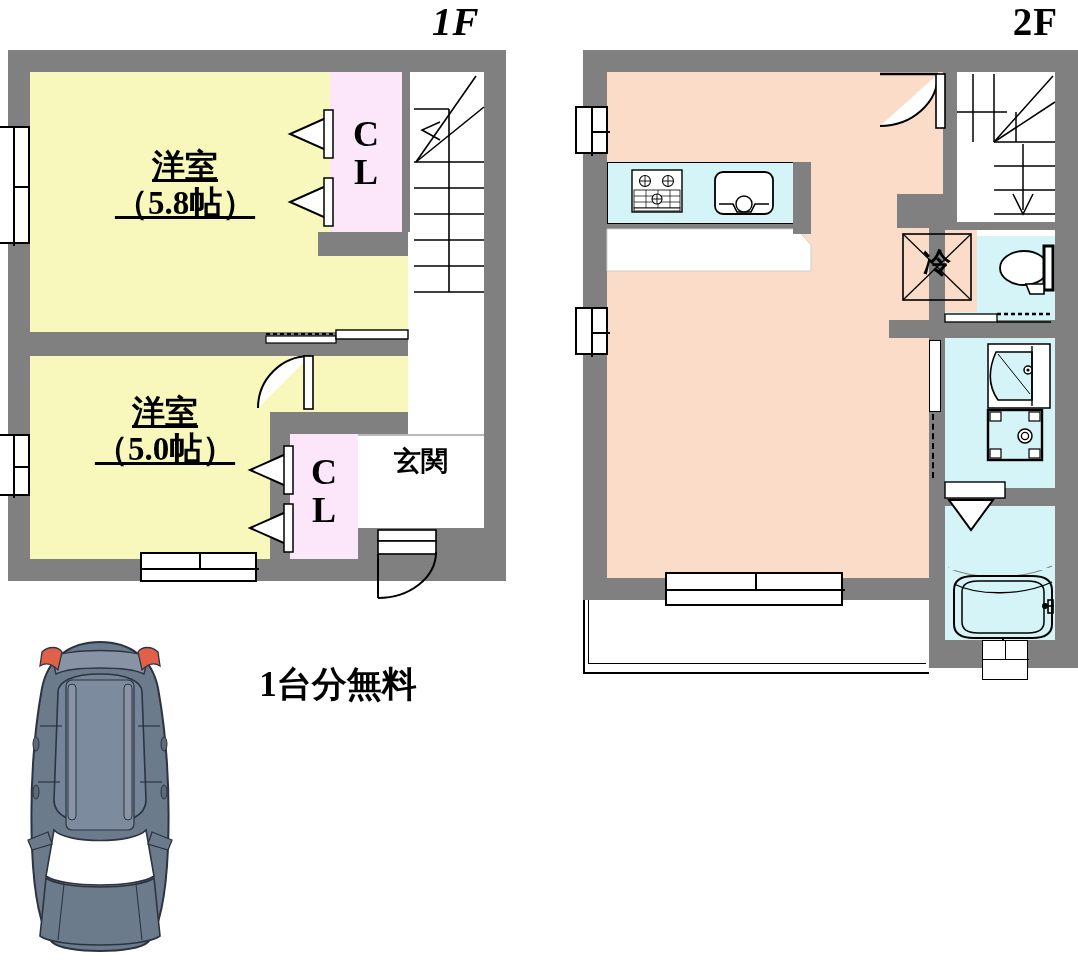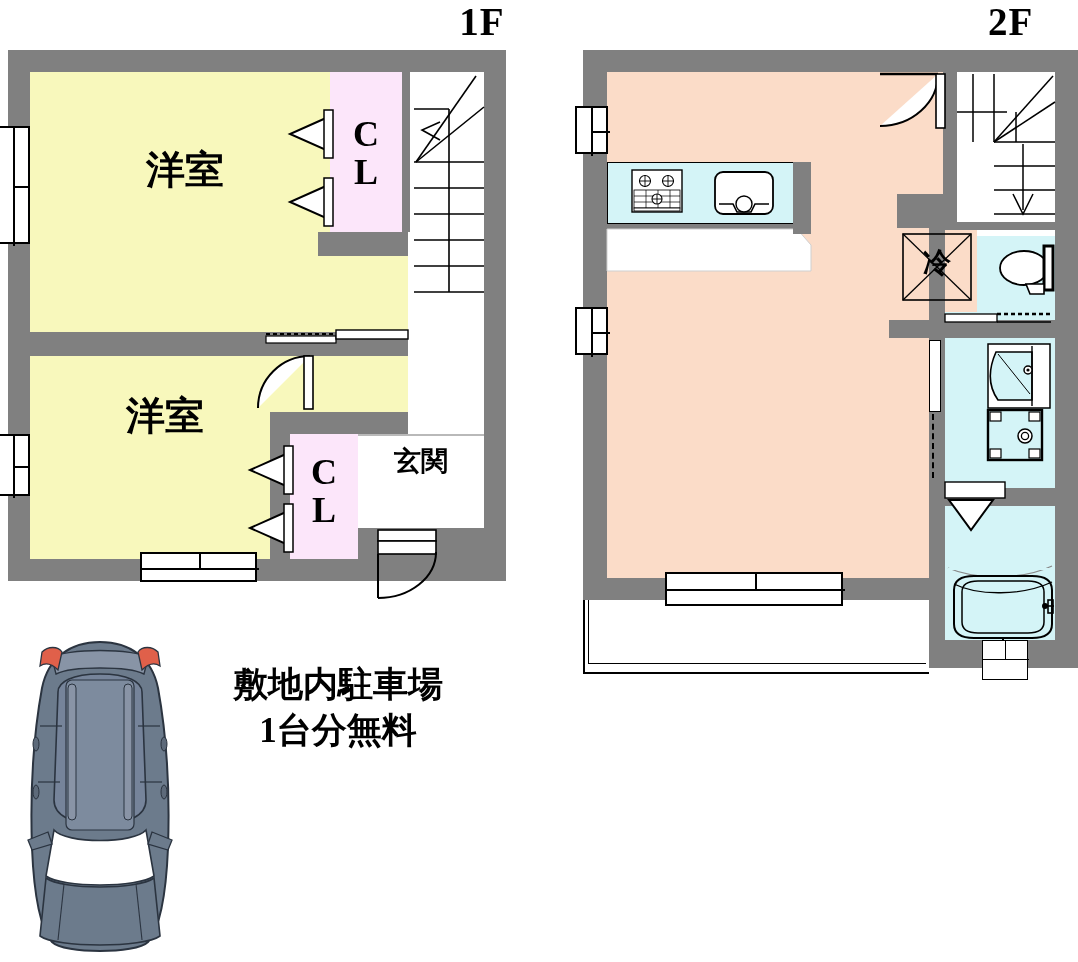--- a/index.html
+++ b/index.html
@@ -28,41 +28,41 @@
   
   .win{background:#ffffff;border:2px solid #000;}
   .thin{background:#ffffff;border:1.5px solid #000;}
 
   
   .rname{
     font-family:"Liberation Serif","DejaVu Serif",serif;
     font-weight:700;text-align:center;line-height:1.12;
     white-space:nowrap;
   }
-  .rname.big{font-size:39px;}
+  .rname.big{font-size:33px;text-decoration:underline;}
   .rname.mid{font-size:27px;}
   .rname.cl{font-size:36px;line-height:1.05;}
   .rname.bal{font-size:28px;letter-spacing:2px;}
   .rname.rei{font-size:28px;}
 
   
   .promo{
     font-family:"Liberation Serif","DejaVu Serif",serif;
     font-weight:700;font-size:35px;line-height:1.32;text-align:center;
     white-space:nowrap;
   }
 
   svg{display:block;overflow:visible;}
 </style>
 </head>
 <body>
 
 <div class="stage">
 
-  <div class="abs floor-label" style="left:447px;top:2px;width:70px;text-align:center;">1F</div>
+  <div class="abs floor-label" style="left:432px;top:2px;width:70px;font-style:italic;">1F</div>
 
   <div class="abs" style="left:0px;top:44px;width:520px;height:546px;">
 
     <div class="abs wall" style="left:8px;top:6px;width:498px;height:531px;"></div>
 
     <div class="abs room-yellow" style="left:30px;top:28px;width:378px;height:260px;"></div>
 
     <div class="abs room-yellow" style="left:30px;top:312px;width:328px;height:203px;"></div>
 
     <div class="abs room-yellow" style="left:358px;top:312px;width:50px;height:78px;"></div>
@@ -161,42 +161,44 @@
       <svg width="46" height="112" viewBox="0 0 46 112">
         <polygon points="40,10 4,26 40,42" fill="#fff" stroke="#000" stroke-width="2"></polygon>
         <polygon points="40,68 4,84 40,100" fill="#fff" stroke="#000" stroke-width="2"></polygon>
         <rect x="38" y="2" width="9" height="48" fill="#fff" stroke="#000" stroke-width="1.5"></rect>
         <rect x="38" y="60" width="9" height="48" fill="#fff" stroke="#000" stroke-width="1.5"></rect>
       </svg>
     </div>
 
     <div class="abs rname big" style="left:60px;top:104px;width:250px;">
       <div>洋室</div>
+      <div>（5.8帖）</div>
     </div>
 
     <div class="abs rname big" style="left:40px;top:350px;width:250px;">
       <div>洋室</div>
+      <div>（5.0帖）</div>
     </div>
 
     <div class="abs rname cl" style="left:330px;top:72px;width:72px;">
       <div>C</div>
       <div>L</div>
     </div>
 
     <div class="abs rname cl" style="left:288px;top:410px;width:72px;">
       <div>C</div>
       <div>L</div>
     </div>
 
     <div class="abs rname mid" style="left:358px;top:402px;width:126px;">
       <div>玄関</div>
     </div>
   </div>
 
-  <div class="abs floor-label" style="left:988px;top:2px;width:70px;text-align:left;">2F</div>
+  <div class="abs floor-label" style="left:988px;top:2px;width:70px;text-align:right;">2F</div>
 
   <div class="abs" style="left:560px;top:44px;width:518px;height:630px;">
 
     <div class="abs wall" style="left:23px;top:6px;width:495px;height:618px;"></div>
 
     <div class="abs room-peach" style="left:47px;top:28px;width:336px;height:506px;"></div>
 
     <div class="abs room-white" style="left:383px;top:28px;width:112px;height:178px;"></div>
 
     <div class="abs room-peach" style="left:337px;top:206px;width:80px;height:86px;"></div>
@@ -441,17 +443,16 @@
         <line x1="142" y1="86" x2="120" y2="86"></line>
         <line x1="144" y1="142" x2="122" y2="142"></line>
       </g>
 
       <rect x="50" y="44" width="8" height="136" rx="4" fill="#8994a6" stroke="#2b3440" stroke-width="1"></rect>
       <rect x="106" y="44" width="8" height="136" rx="4" fill="#8994a6" stroke="#2b3440" stroke-width="1"></rect>
     </svg>
   </div>
 
   <div class="abs promo" style="left:198px;top:662px;width:280px;">
-    <div>敷地内駐車場</div>
     <div>1台分無料</div>
   </div>
 
 </div>
 
 </body></html>

